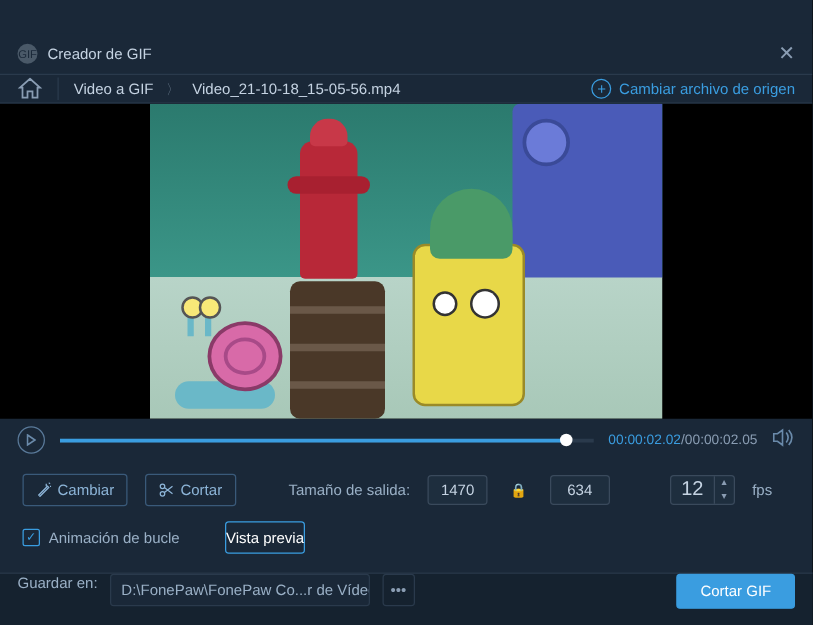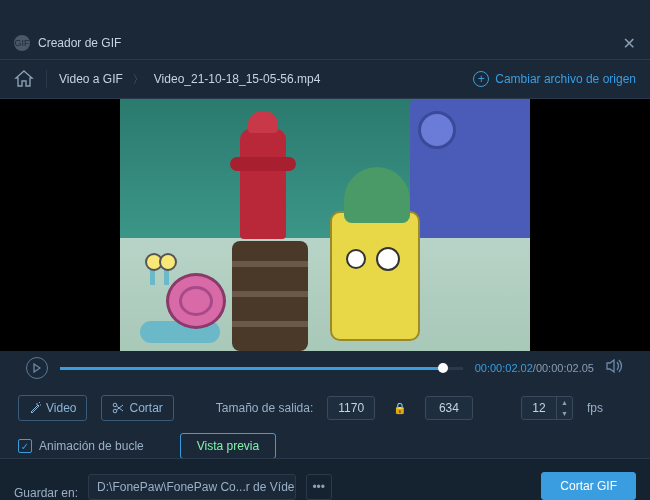--- a/index.html
+++ b/index.html
@@ -1,21 +1,21 @@
 <!DOCTYPE html>
 <html><head>
 <meta charset="utf-8">
 <style>
 * { margin: 0; padding: 0; box-sizing: border-box; font-family: -apple-system, "Segoe UI", Arial, sans-serif; }
 body { width: 650px; height: 500px; background: #1a2838; color: #8a9db3; overflow: hidden; }
 .titlebar { height: 32px; display: flex; align-items: center; padding: 0 14px; background: #1a2838; margin-top: 27px; }
 .titlebar .app-icon { width: 16px; height: 16px; border-radius: 50%; background: #4a5968; display: flex; align-items: center; justify-content: center; font-size: 9px; color: #1a2838; margin-right: 8px; }
 .titlebar .title { font-size: 12px; color: #c5d3e2; flex: 1; }
 .titlebar .close { color: #8a9db3; font-size: 16px; cursor: pointer; }
-.navbar { height: 40px; display: flex; align-items: center; padding: 0 14px; border-top: 1px solid #2a3a4c; border-bottom: 1px solid #2a3a4c; }
+.navbar { height: 24px; display: flex; align-items: center; padding: 0 14px; border-top: 1px solid #2a3a4c; border-bottom: 1px solid #2a3a4c; }
 .navbar .home { width: 20px; height: 18px; cursor: pointer; }
 .navbar .sep { width: 1px; height: 18px; background: #2a3a4c; margin: 0 12px; }
 .navbar .crumb { font-size: 12px; color: #c5d3e2; cursor: pointer; }
 .navbar .chev { margin: 0 10px; color: #5a6b7c; font-size: 11px; }
 .navbar .spacer { flex: 1; }
 .navbar .change { display: flex; align-items: center; gap: 6px; font-size: 12px; color: #3a9de0; cursor: pointer; }
 .navbar .change .plus-circ { width: 16px; height: 16px; border: 1.5px solid #3a9de0; border-radius: 50%; display: flex; align-items: center; justify-content: center; font-size: 12px; line-height: 1; }
 .preview { height: 252px; background: #000; display: flex; justify-content: center; }
 .preview .frame { width: 410px; height: 252px; position: relative; overflow: hidden; }
 
@@ -30,44 +30,44 @@
 .scene .sponge { position: absolute; left: 210px; bottom: 10px; width: 90px; height: 130px; background: #e8d848; border: 2px solid #9a8a28; border-radius: 10px; }
 .scene .sponge::before { content: ""; position: absolute; top: -46px; left: 12px; width: 66px; height: 56px; background: #4a9a68; border-radius: 34px 34px 8px 8px; }
 .scene .sponge::after { content: ""; position: absolute; top: 36px; left: 14px; width: 16px; height: 16px; background: #fff; border-radius: 50%; border: 2px solid #333; box-shadow: 32px 0 0 #fff, 32px 0 0 2px #333; }
 .scene .snail { position: absolute; left: 20px; bottom: 8px; width: 90px; height: 70px; }
 .scene .snail .shell { position: absolute; right: 4px; top: 0; width: 60px; height: 56px; background: #d86aa8; border-radius: 50%; border: 3px solid #8a3a68; }
 .scene .snail .shell::after { content: ""; position: absolute; inset: 10px; border: 3px solid #a84a88; border-radius: 50%; }
 .scene .snail .body { position: absolute; left: 0; bottom: 0; width: 80px; height: 22px; background: #6ab8c8; border-radius: 12px; }
 .scene .snail .eye { position: absolute; left: 10px; top: -8px; width: 5px; height: 20px; background: #6ab8c8; }
 .scene .snail .eye::after { content: ""; position: absolute; top: -12px; left: -5px; width: 14px; height: 14px; background: #f8e878; border: 2px solid #555; border-radius: 50%; }
 .scene .snail .eye2 { left: 24px; }
-.player { height: 34px; display: flex; align-items: center; padding: 0 26px; gap: 12px; }
+.player { height: 34px; display: flex; align-items: center; padding: 0 14px; gap: 12px; }
 .play-btn { width: 22px; height: 22px; border: 1.5px solid #5a7a9a; border-radius: 50%; display: flex; align-items: center; justify-content: center; cursor: pointer; }
 .play-btn svg { width: 8px; height: 10px; }
 .track { flex: 1; height: 3px; background: #2a3a4c; position: relative; cursor: pointer; }
 .track .fill { position: absolute; left: 0; top: 0; height: 100%; width: 95%; background: #3a9de0; }
 .track .knob { position: absolute; left: 95%; top: 50%; width: 10px; height: 10px; background: #fff; border-radius: 50%; transform: translate(-50%, -50%); }
 .time { font-size: 11px; }
 .time .cur { color: #3a9de0; }
 .vol { cursor: pointer; color: #6a8aaa; }
 .controls { padding: 10px 18px 6px; }
 .row { display: flex; align-items: center; gap: 14px; margin-bottom: 12px; font-size: 12px; }
 .btn { display: inline-flex; align-items: center; gap: 5px; height: 26px; padding: 0 10px; border: 1px solid #3a5a7a; border-radius: 3px; color: #8db5d8; cursor: pointer; font-size: 12px; background: transparent; }
-.btn.primary { border-color: #3a9de0; color: #86efac; padding: 0 16px; }
+.btn.primary { border-color: #3a9de0; color: #ffffff; padding: 0 0; }
 .btn.generate { background: #3a9de0; border-color: #3a9de0; color: #fff; padding: 0 18px; height: 28px; }
 .label { color: #9ab0c6; }
 .numbox { display: inline-flex; align-items: center; justify-content: center; width: 48px; height: 24px; border: 1px solid #3a4a5c; border-radius: 3px; color: #c5d3e2; font-size: 12px; background: #1e2e3e; }
 .lock { color: #3a9de0; font-size: 11px; margin: 0 4px; }
 .spinner { display: inline-flex; align-items: center; border: 1px solid #3a4a5c; border-radius: 3px; background: #1e2e3e; height: 24px; }
-.spinner .val { width: 34px; text-align: center; color: #c5d3e2; font-size: 12px; }
+.spinner .val { width: 34px; text-align: center; color: #c5d3e2; font-size: 16px; }
 .spinner .arrows { display: flex; flex-direction: column; border-left: 1px solid #3a4a5c; }
 .spinner .arrows span { font-size: 7px; line-height: 11px; padding: 0 4px; cursor: pointer; color: #8a9db3; }
 .checkbox { display: inline-flex; align-items: center; gap: 7px; cursor: pointer; color: #9ab0c6; }
 .checkbox .box { width: 14px; height: 14px; border: 1.5px solid #3a9de0; border-radius: 2px; display: flex; align-items: center; justify-content: center; color: #3a9de0; font-size: 10px; }
-.footer { position: absolute; left: 0; right: 0; bottom: 0; height: 42px; background: #15222f; border-top: 1px solid #2a3a4c; display: flex; align-items: flex-end; padding: 0 14px; gap: 10px; font-size: 12px; }
+.footer { position: absolute; left: 0; right: 0; bottom: 0; height: 42px; background: #15222f; border-top: 1px solid #2a3a4c; display: flex; align-items: flex-start; padding: 0 14px; gap: 10px; font-size: 12px; }
 .pathbox { flex: 1; display: flex; align-items: center; height: 26px; border: 1px solid #2a3a4c; border-radius: 3px; background: #1a2838; padding: 0 8px; color: #9ab0c6; overflow: hidden; white-space: nowrap; }
 .more { width: 26px; height: 26px; border: 1px solid #2a3a4c; border-radius: 3px; display: flex; align-items: center; justify-content: center; cursor: pointer; }
 </style>
 </head>
 <body>
 
 <div class="titlebar">
   <span class="app-icon">GIF</span>
   <span class="title">Creador de GIF</span>
   <span class="close">✕</span>
@@ -126,33 +126,33 @@
       </svg>
   </span>
 </div>
 
 <div class="controls">
   <div class="row">
     <button class="btn">
       <svg width="12" height="12" viewBox="0 0 12 12">
           <path d="M2 10 L9 3 L10 4 L3 11 Z M8 1 L8 3 M10 0 L11 1 M11 3 L12 3" stroke="#8db5d8" stroke-width="1" fill="none"></path>
         </svg>
-      <span>Video</span>
+      <span>Cambiar</span>
     </button>
     <button class="btn">
       <svg width="12" height="12" viewBox="0 0 12 12">
           <circle cx="3" cy="3" r="1.8" fill="none" stroke="#8db5d8"></circle>
           <circle cx="3" cy="9" r="1.8" fill="none" stroke="#8db5d8"></circle>
           <path d="M4.5 4 L11 9 M4.5 8 L11 3" stroke="#8db5d8" stroke-width="1"></path>
         </svg>
       <span>Cortar</span>
     </button>
     <span style="width:14px"></span>
     <span class="label">Tamaño de salida:</span>
-    <span class="numbox">1170</span>
+    <span class="numbox">1470</span>
     <span class="lock">🔒</span>
     <span class="numbox">634</span>
     <span style="width:20px"></span>
     <span class="spinner">
       <span class="val">12</span>
       <span class="arrows">
         <span>▲</span>
         <span>▼</span>
       </span>
     </span>

